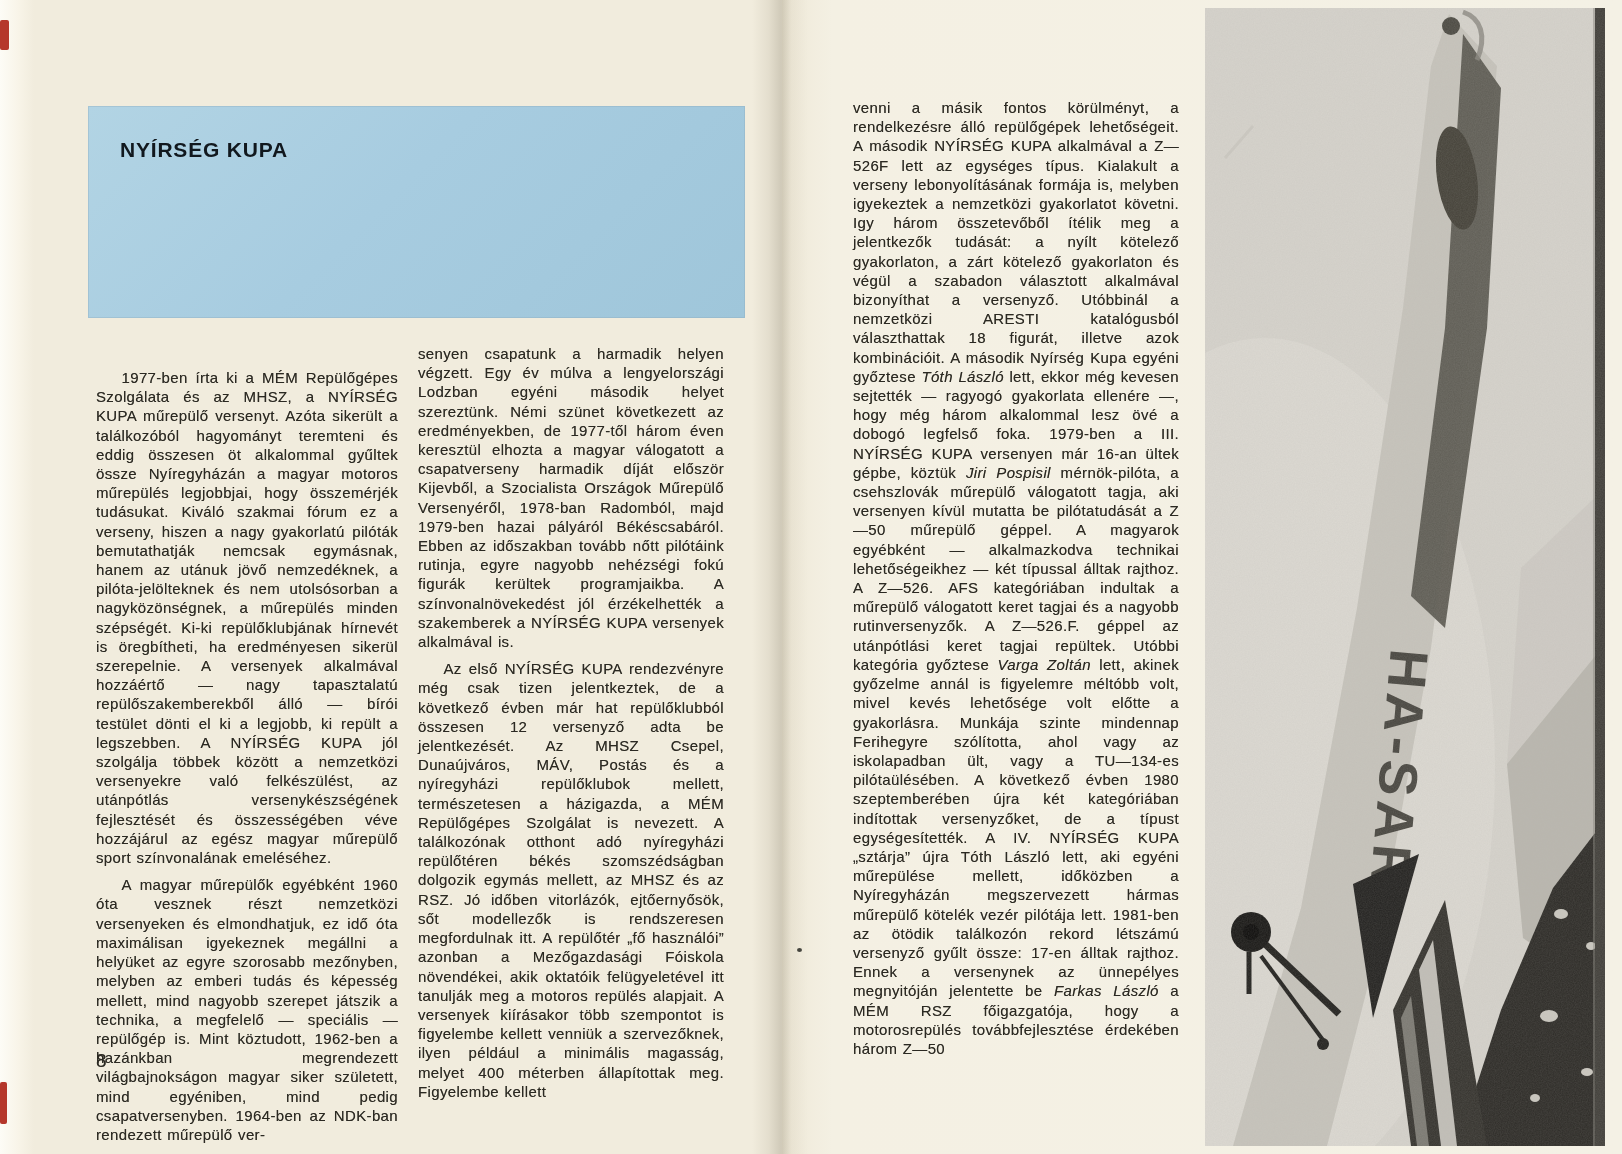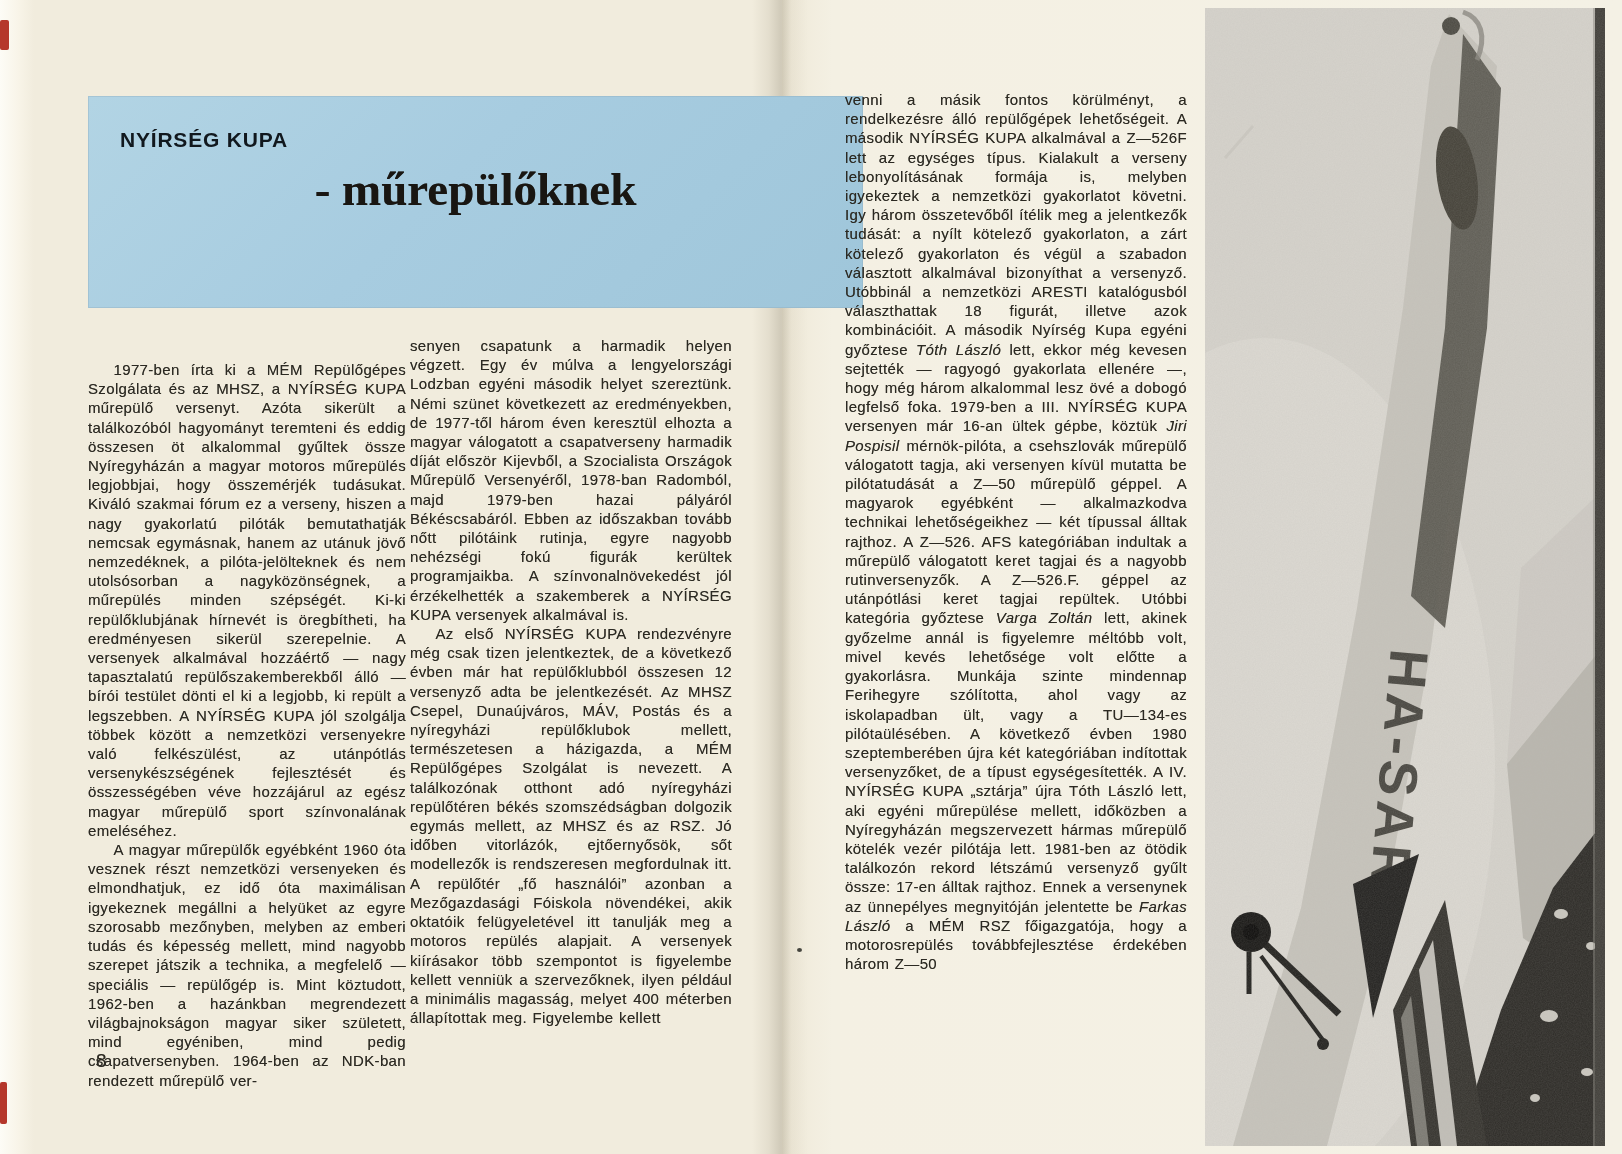--- a/index.html
+++ b/index.html
@@ -15,40 +15,40 @@
   }
   .page-right-bg{
     position:absolute;left:782px;top:0;right:0;height:1154px;
     background:linear-gradient(90deg,#efe9d8 0%,#f4f0e3 6%,#f4f1e5 100%);
   }
   .gutter{
     position:absolute;left:752px;top:0;width:56px;height:1154px;
     background:linear-gradient(90deg,rgba(110,98,70,0) 0%,rgba(110,98,70,0.10) 30%,rgba(90,80,55,0.22) 52%,rgba(110,98,70,0.06) 70%,rgba(110,98,70,0) 100%);
   }
   .header-box{
-    position:absolute;left:88px;top:96px;width:775px;height:212px;
+    position:absolute;left:88px;top:106px;width:657px;height:212px;
     background:linear-gradient(135deg,#b2d4e4 0%,#a7cce0 45%,#9fc6da 100%);
     box-shadow:0 0 0 1px rgba(140,170,185,.35) inset;
   }
   .kicker{
     position:absolute;left:32px;top:32px;
     font-size:21px;font-weight:bold;letter-spacing:.8px;color:#11181e;
   }
   .title{
     position:absolute;left:0;top:62px;width:100%;text-align:center;
     font-family:"Liberation Serif","DejaVu Serif",serif;
     font-weight:bold;font-size:47px;line-height:62px;color:#191612;
     text-shadow:0 0 .6px rgba(20,18,12,.6);
   }
   .bodycol{
     position:absolute;color:#2b2922;
     font-size:15px;line-height:19.2px;letter-spacing:.35px;word-spacing:1px;
     text-align:justify;text-shadow:0 0 .4px rgba(43,41,34,.55);
   }
-  .bodycol p{margin:0;}
+  .bodycol p{margin:8px;}
   .bodycol p.indent{text-indent:1.7em;}
   .col1{left:88px;top:360px;width:318px;}
   .col2{left:410px;top:336px;width:322px;}
   .col3{left:845px;top:90px;width:342px;}
   .it{font-style:italic;}
   .page-number{
     position:absolute;left:96px;top:1050px;
     font-size:19px;color:#2b2922;text-shadow:0 0 .4px rgba(43,41,34,.5);
   }
   .photo{
@@ -69,21 +69,20 @@
 
 <div>
 
   <div class="left-margin"></div>
   <div class="page-right-bg"></div>
   <div class="gutter"></div>
 
   <div class="header-box">
     <div class="kicker">NYÍRSÉG KUPA</div>
     <div class="title">
-      <div>- műrepülőknek</div>
     </div>
   </div>
 
   <div class="bodycol col1">
     <p class="indent">1977-ben írta ki a MÉM Repülőgépes Szolgálata és az MHSZ, a NYÍRSÉG KUPA műrepülő versenyt. Azóta sikerült a találkozóból hagyományt teremteni és eddig összesen öt alkalommal gyűltek össze Nyíregyházán a magyar motoros műrepülés legjobbjai, hogy összemérjék tudásukat. Kiváló szakmai fórum ez a verseny, hiszen a nagy gyakorlatú pilóták bemutathatják nemcsak egymásnak, hanem az utánuk jövő nemzedéknek, a pilóta-jelölteknek és nem utolsósorban a nagyközönségnek, a műrepülés minden szépségét. Ki-ki repülőklubjának hírnevét is öregbítheti, ha eredményesen sikerül szerepelnie. A versenyek alkalmával hozzáértő — nagy tapasztalatú repülőszakemberekből álló — bírói testület dönti el ki a legjobb, ki repült a legszebben. A NYÍRSÉG KUPA jól szolgálja többek között a nemzetközi versenyekre való felkészülést, az utánpótlás versenykészségének fejlesztését és összességében véve hozzájárul az egész magyar műrepülő sport színvonalának emeléséhez.</p>
     <p class="indent">A magyar műrepülők egyébként 1960 óta vesznek részt nemzetközi versenyeken és elmondhatjuk, ez idő óta maximálisan igyekeznek megállni a helyüket az egyre szorosabb mezőnyben, melyben az emberi tudás és képesség mellett, mind nagyobb szerepet játszik a technika, a megfelelő — speciális — repülőgép is. Mint köztudott, 1962-ben a hazánkban megrendezett világbajnokságon magyar siker született, mind egyéniben, mind pedig csapatversenyben. 1964-ben az NDK-ban rendezett műrepülő ver-</p>
   </div>
 
   <div class="bodycol col2">
     <p>senyen csapatunk a harmadik helyen végzett. Egy év múlva a lengyelországi Lodzban egyéni második helyet szereztünk. Némi szünet következett az eredményekben, de 1977-től három éven keresztül elhozta a magyar válogatott a csapatverseny harmadik díját először Kijevből, a Szocialista Országok Műrepülő Versenyéről, 1978-ban Radomból, majd 1979-ben hazai pályáról Békéscsabáról. Ebben az időszakban tovább nőtt pilótáink rutinja, egyre nagyobb nehézségi fokú figurák kerültek programjaikba. A színvonalnövekedést jól érzékelhették a szakemberek a NYÍRSÉG KUPA versenyek alkalmával is.</p>

